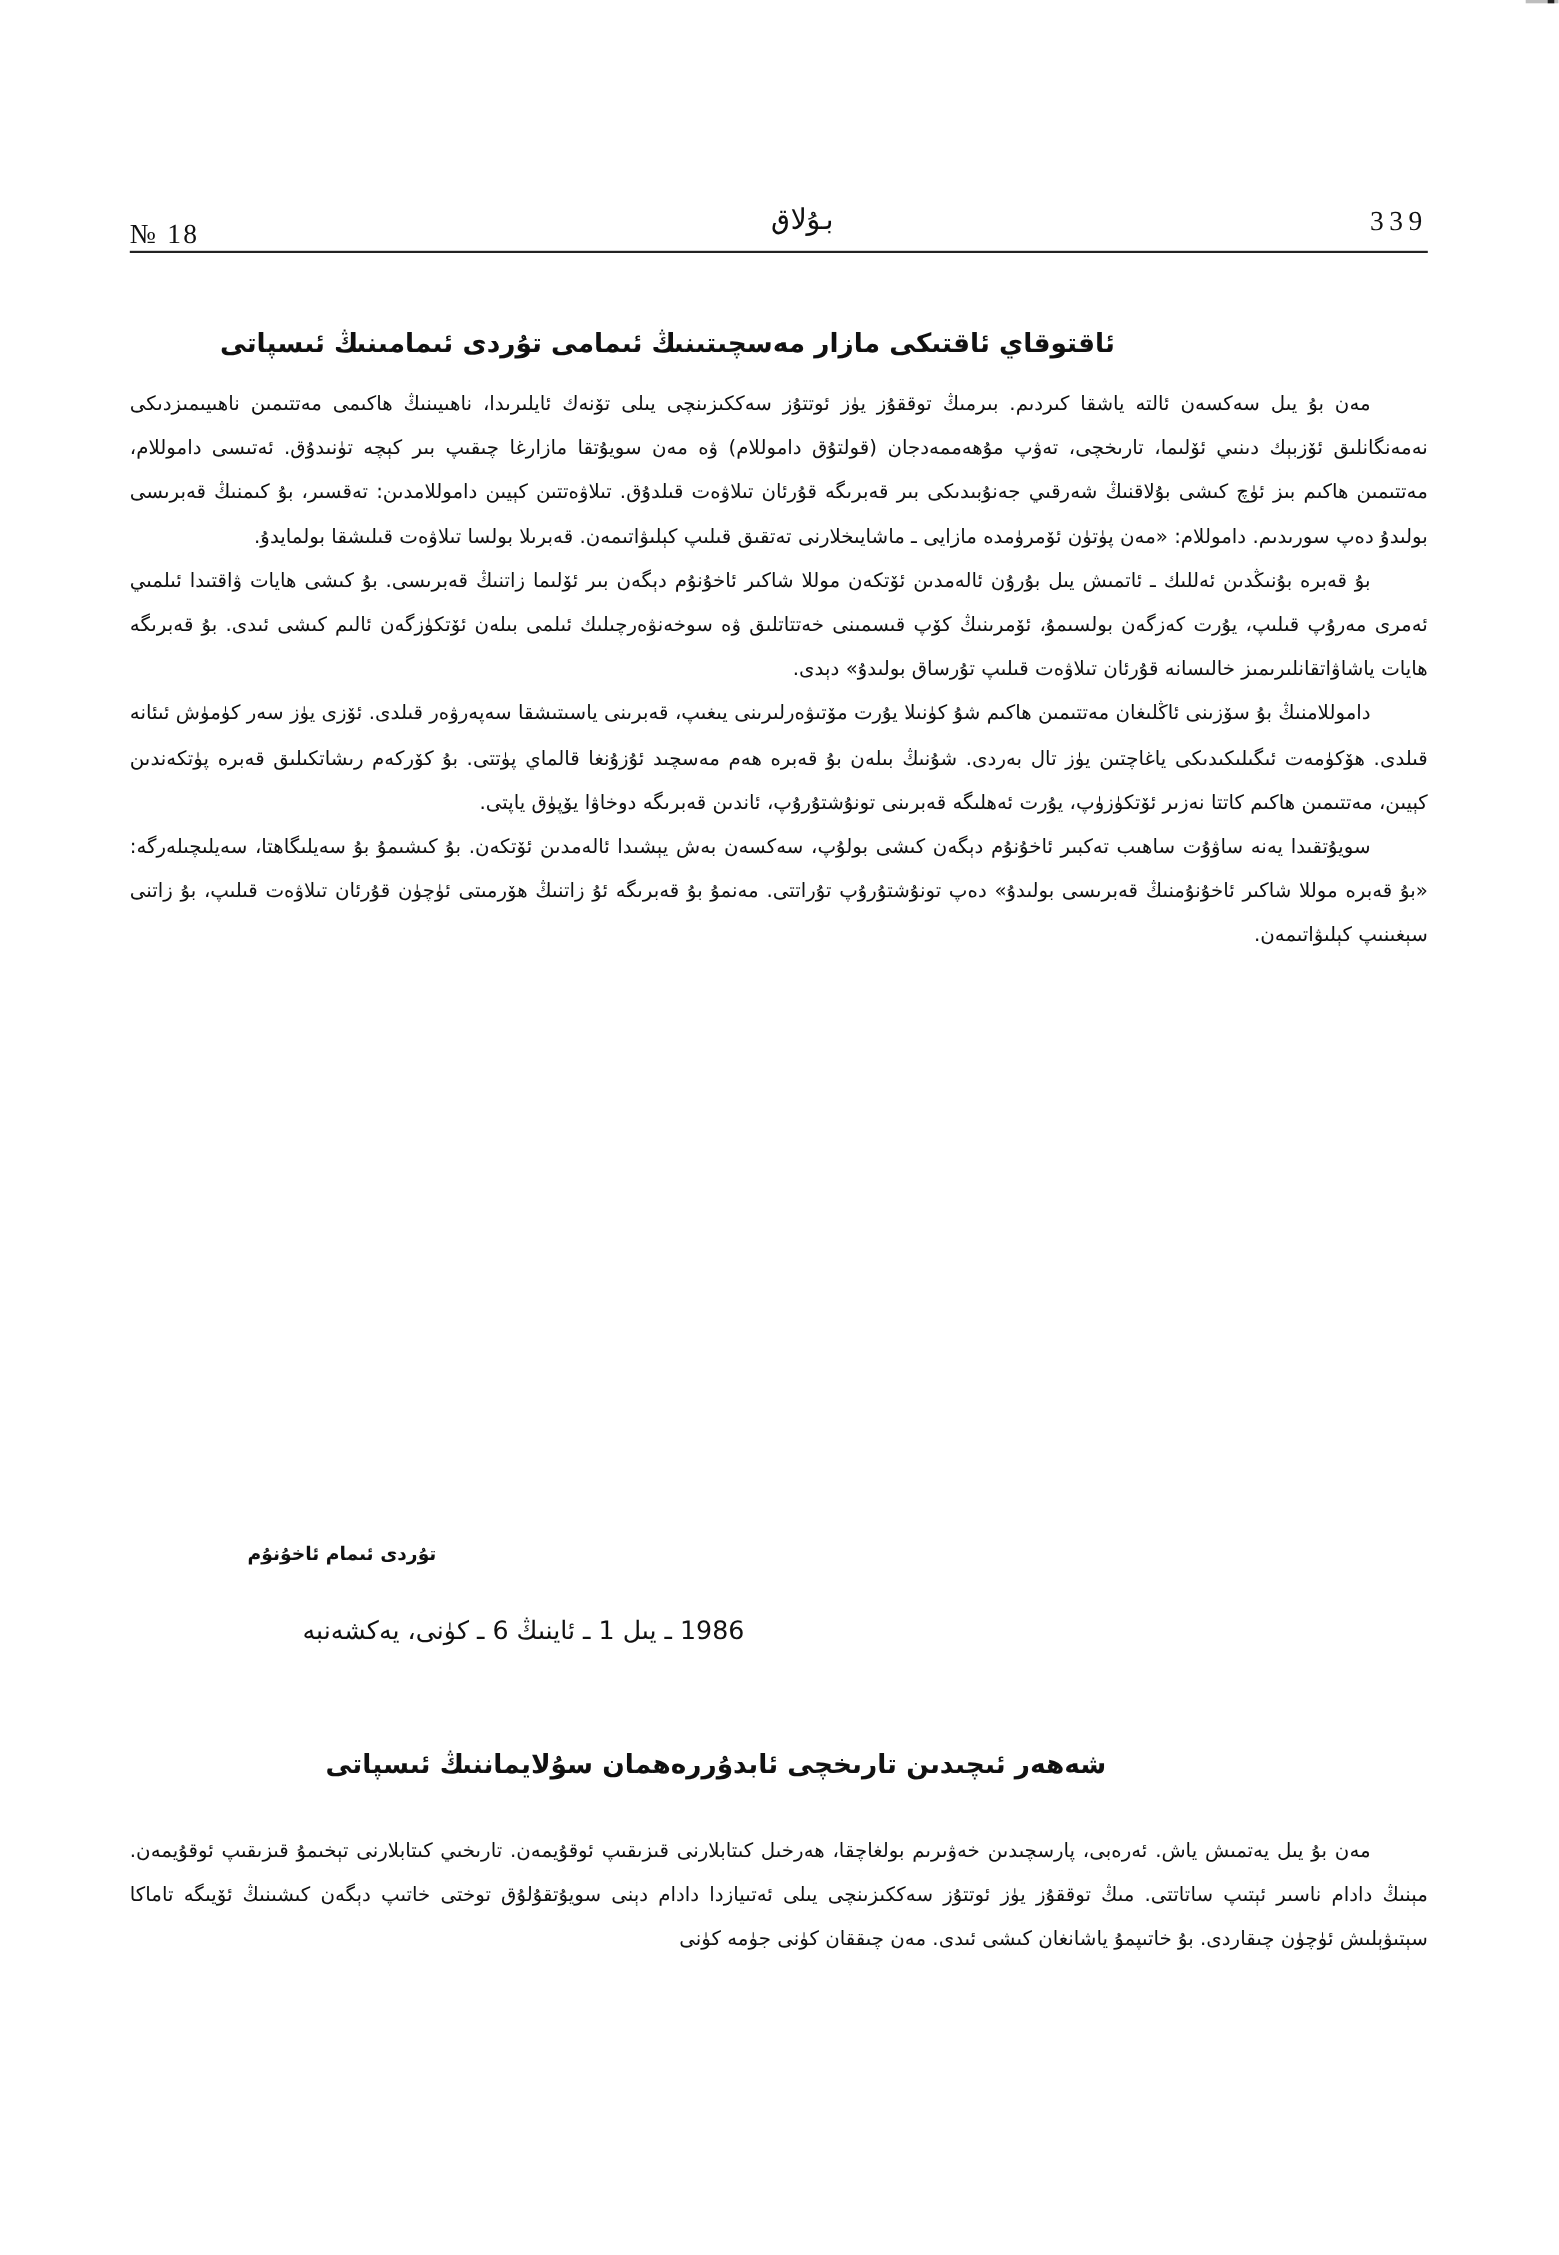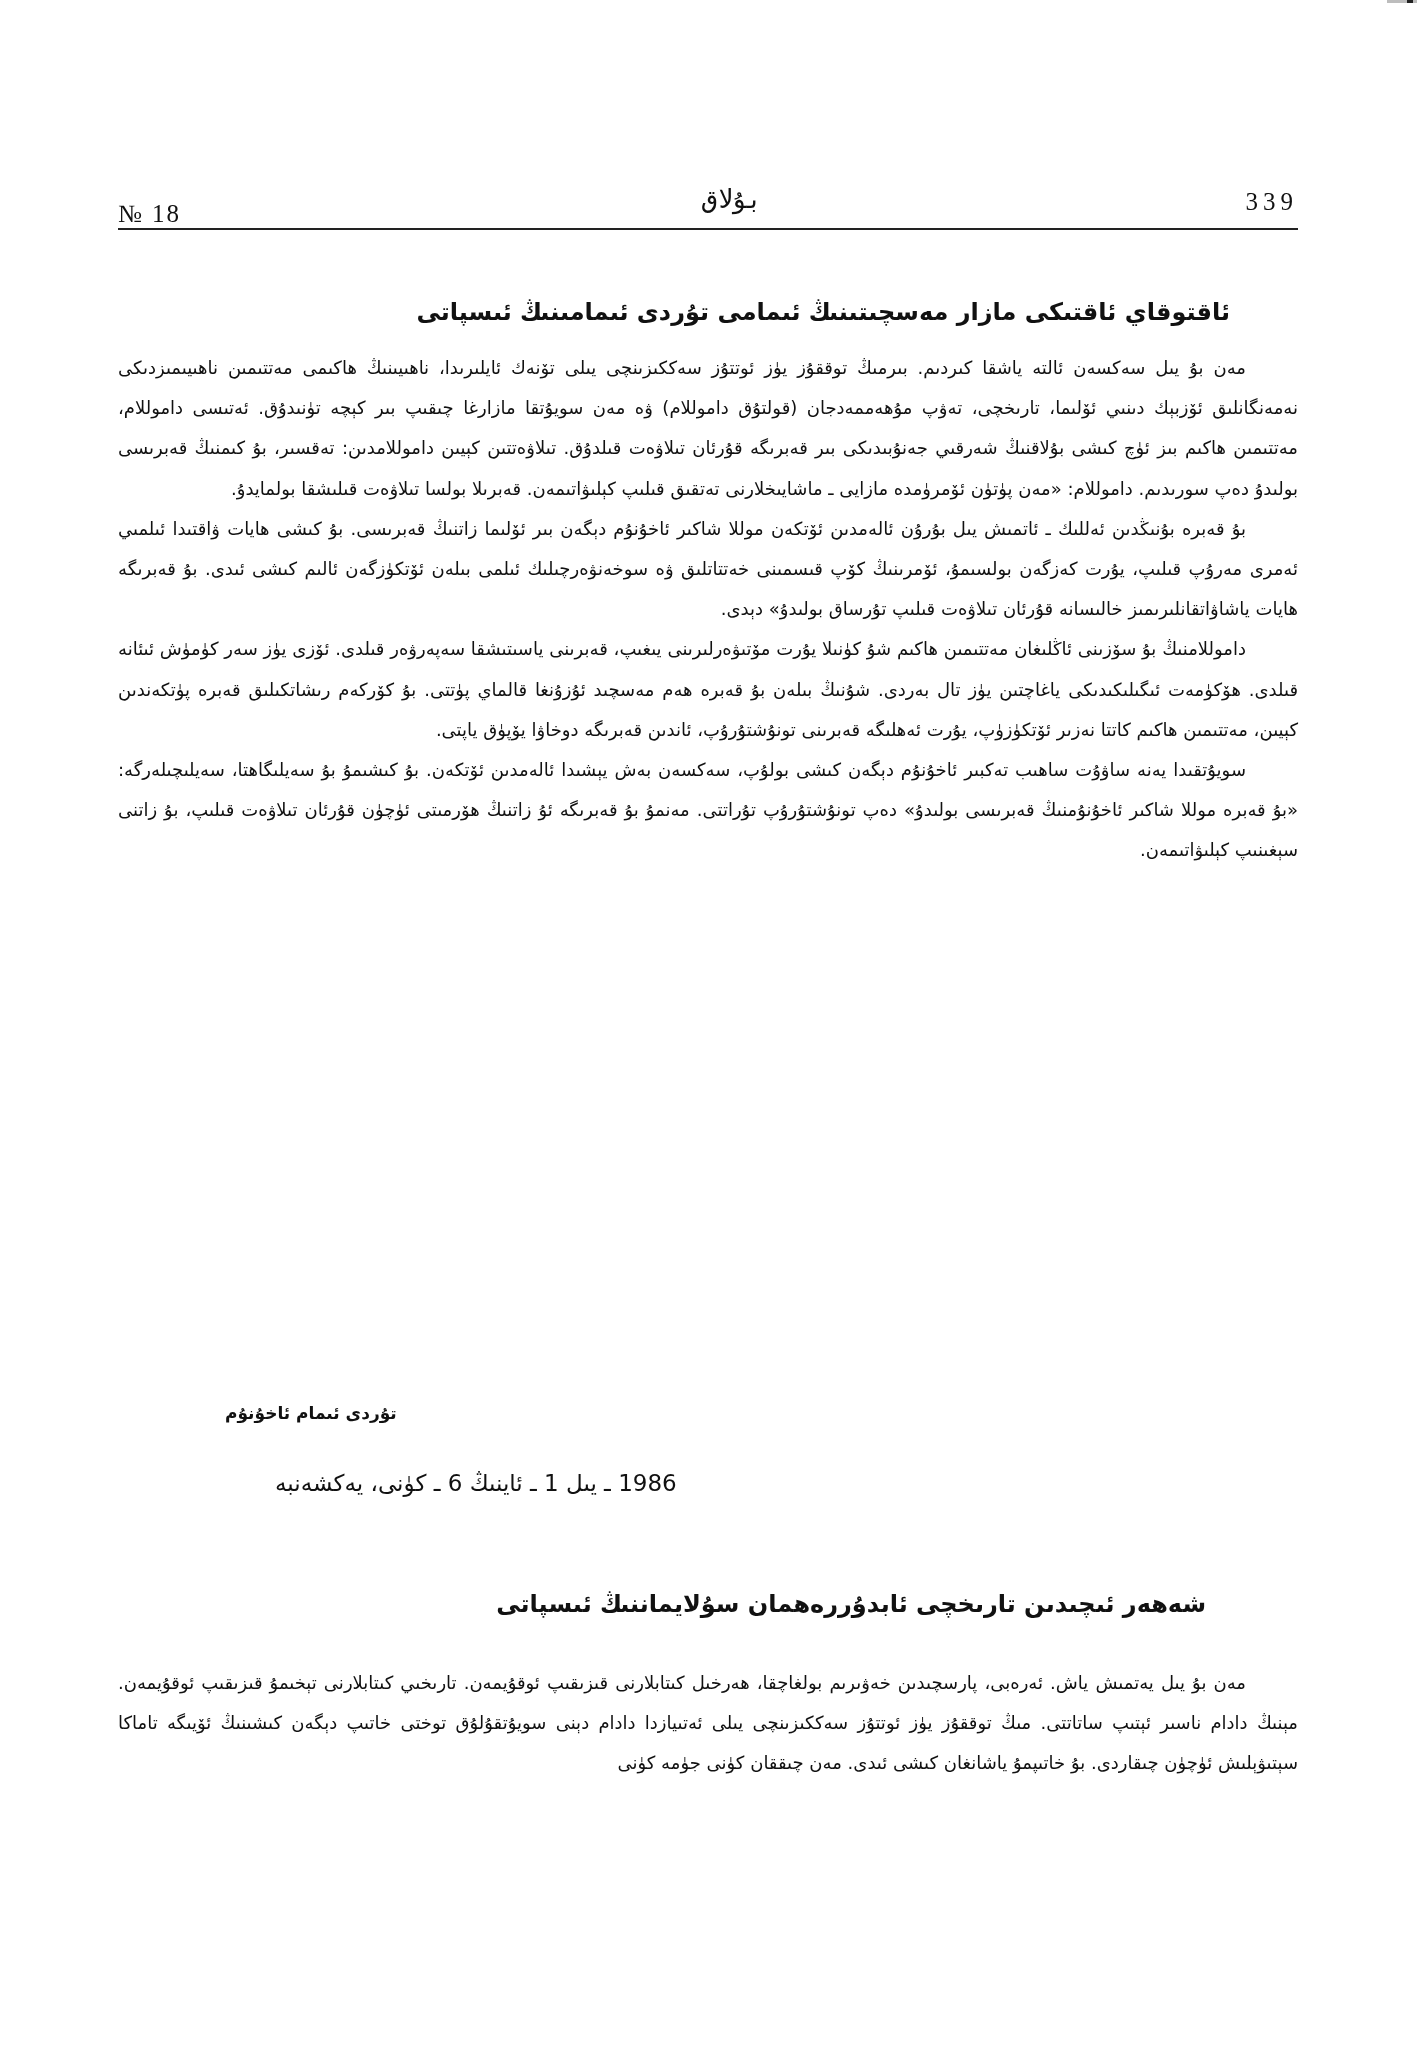--- a/index.html
+++ b/index.html
@@ -69,21 +69,21 @@
       position: absolute;
       top: 228px;
       left: 118px;
       width: 1180px;
       height: 0;
       border-top: 2px solid #222;
     }
     .section-title {
       position: absolute;
       direction: rtl;
-      text-align: right;
+      text-align: left;
       font-weight: bold;
       font-family: "DejaVu Sans", sans-serif;
       font-size: 24px;
       white-space: nowrap;
     }
     .title-1 { top: 278px; left: 200px; width: 1030px; }
     .title-2 { top: 1570px; left: 296px; width: 910px; }
     .body-text {
       position: absolute;
       left: 118px;

